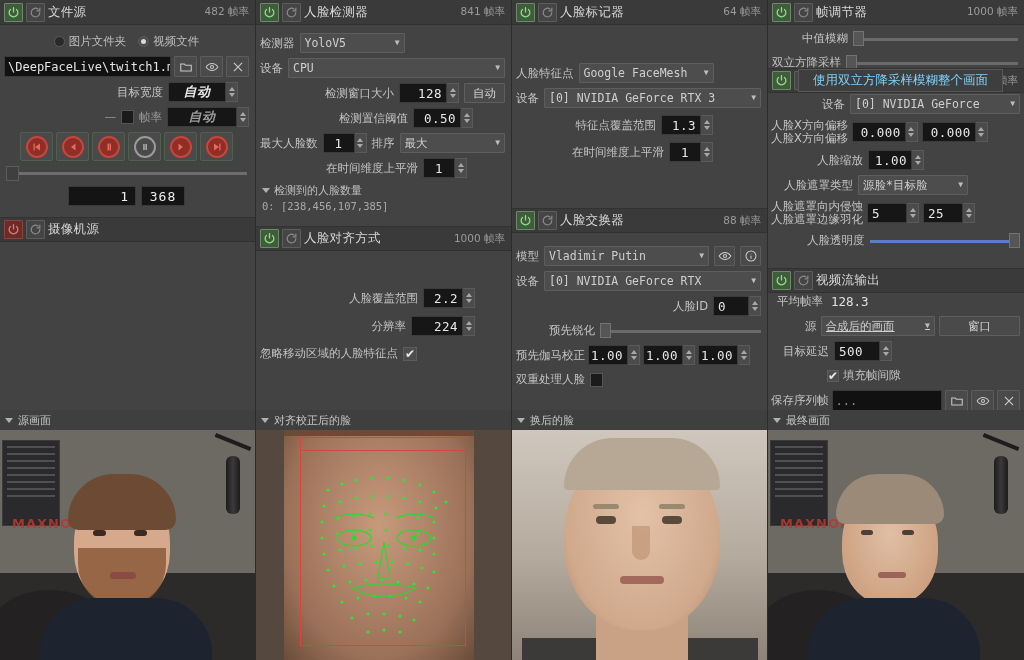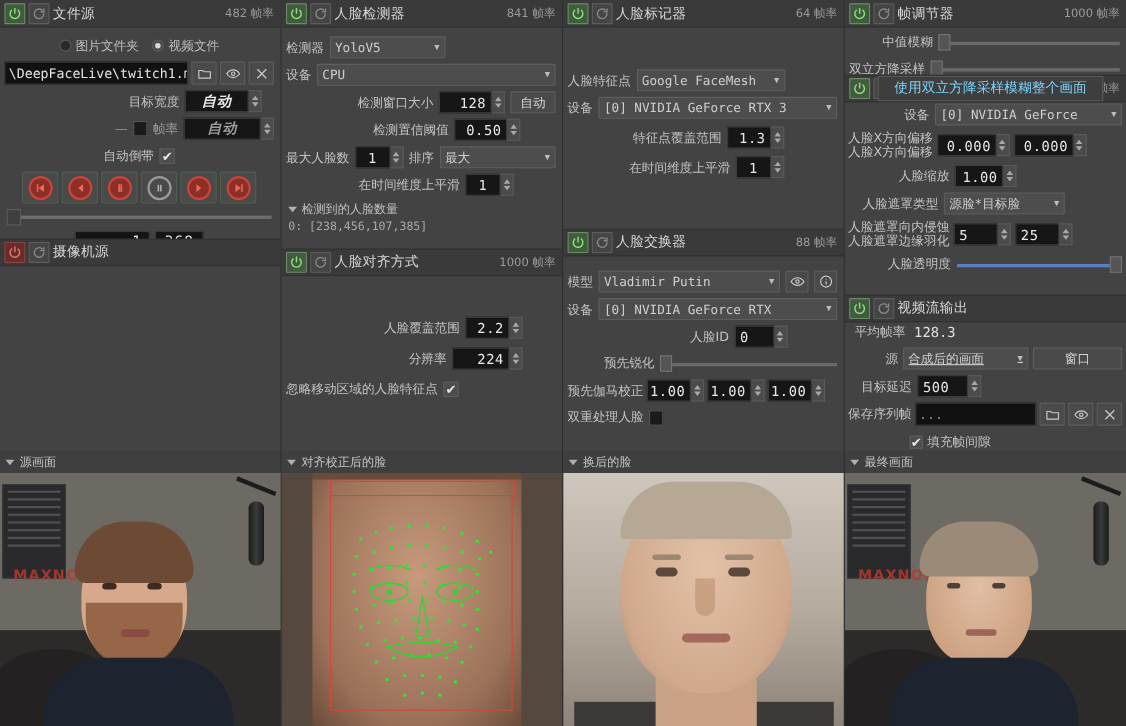--- a/index.html
+++ b/index.html
@@ -417,24 +417,20 @@
           <span class="lab" style="color:#9a9a9a;">帧率</span>
           <div class="spin">
             <div class="val it" style="width:70px;color:#9c9c9c;">自动</div>
             <div class="arrows">
                 <i class="up"></i>
                 <i class="dn"></i>
               </div>
           </div>
         </div>
 
-        <div class="row c">
-          <span class="lab">自动倒带</span>
-          <span class="chk on"></span>
-        </div>
 
         <div class="pbrow">
           <div class="pbtn">
             <span class="circ red">
                 <svg viewBox="0 0 24 24" fill="#e86a5c">
                   <path d="M18 5 L8 12 L18 19 z"></path>
                   <rect x="5" y="5" width="2.6" height="14"></rect>
                 </svg>
               </span>
           </div>
@@ -743,21 +739,21 @@
         </div>
 
         <div class="row">
           <span class="lab">设备</span>
           <div class="combo" style="flex:1;text-align:center;">
             <span class="cv">[0] NVIDIA GeForce RTX</span>
             <span class="caret">▼</span>
           </div>
         </div>
 
-        <div class="row" style="justify-content:center;padding-left:66px;">
+        <div class="row" style="justify-content:flex-end;padding-left:66px;">
           <span class="lab">人脸ID</span>
           <div class="spin">
             <div class="val" style="width:36px;justify-content:flex-start;">0</div>
             <div class="arrows">
                 <i class="up"></i>
                 <i class="dn"></i>
               </div>
           </div>
         </div>
 
@@ -968,20 +964,25 @@
 
         <div class="row" style="justify-content:flex-start;padding-left:12px;">
           <span class="lab">目标延迟</span>
           <div class="spin">
             <div class="val" style="width:46px;justify-content:flex-start;">500</div>
             <div class="arrows">
                 <i class="up"></i>
                 <i class="dn"></i>
               </div>
           </div>
+        </div>
+
+        <div class="row" style="justify-content:flex-start;padding-left:56px;gap:4px;">
+          <span class="chk sm on"></span>
+          <span class="lab">填充帧间隙</span>
         </div>
 
         <div class="row" style="gap:3px;">
           <span class="lab">保存序列帧</span>
           <div class="txtfield" style="flex:1;color:#8f8f8f;">...</div>
           <div class="iconbtn">
             <svg viewBox="0 0 24 24" fill="none" stroke="#c9c9c9" stroke-width="1.8">
                 <path d="M3 7 h6 l2 2 h10 v10 H3 z"></path>
               </svg>
           </div>
@@ -989,25 +990,20 @@
             <svg viewBox="0 0 24 24" fill="none" stroke="#c9c9c9" stroke-width="1.8">
               <path d="M2 12 s4-6 10-6 10 6 10 6 -4 6-10 6 -10-6-10-6z"></path>
                 <circle cx="12" cy="12" r="2.6"></circle>
             </svg>
           </div>
           <div class="iconbtn">
             <svg viewBox="0 0 24 24" fill="none" stroke="#c9c9c9" stroke-width="2">
                 <path d="M5 5 L19 19 M19 5 L5 19"></path>
               </svg>
           </div>
-        </div>
-
-        <div class="row" style="justify-content:flex-start;padding-left:56px;gap:4px;">
-          <span class="chk sm on"></span>
-          <span class="lab">填充帧间隙</span>
         </div>
       </div>
     </div>
   </div>
 
   <div class="vstrip">
 
     <div class="vpanel">
       <div class="vhead">
         <span class="tri"></span>

